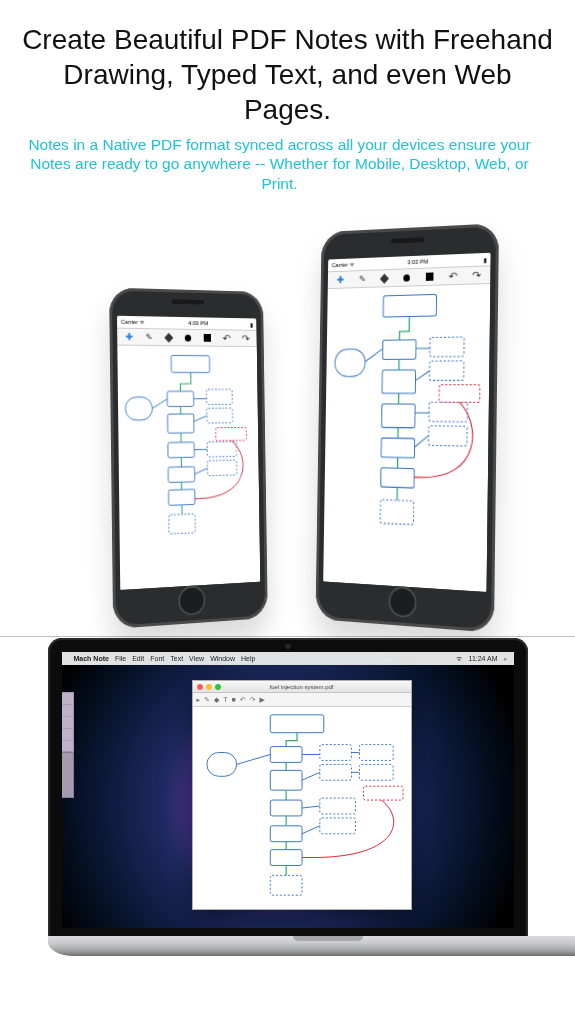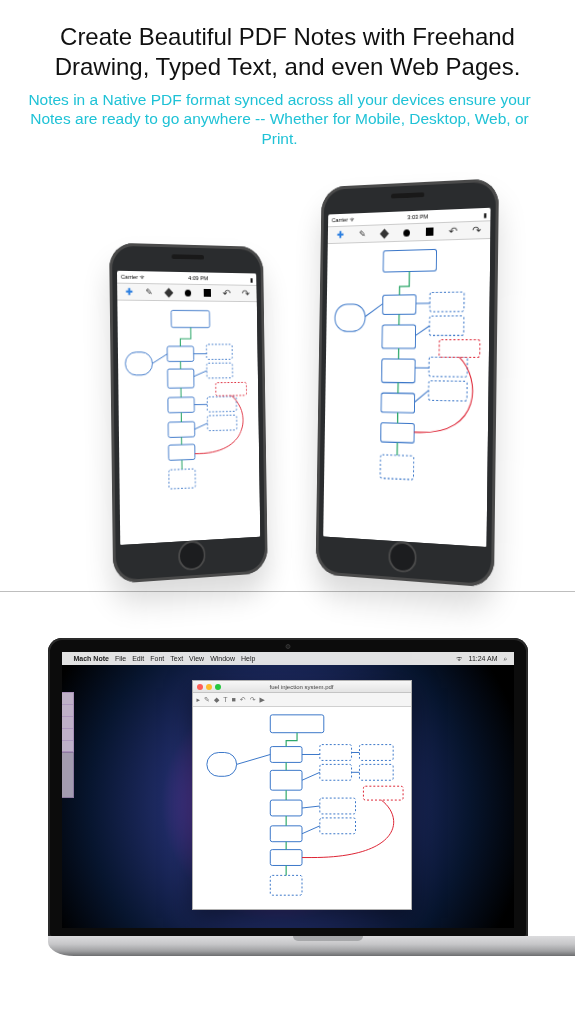--- a/index.html
+++ b/index.html
@@ -6,21 +6,21 @@
   body {
     width: 575px;
     height: 1021px;
     background: #ffffff;
     font-family: -apple-system, "Helvetica Neue", Arial, sans-serif;
     overflow: hidden;
     position: relative;
   }
   .headline {
     text-align: center;
-    font-size: 24px;
+    font-size: 28px;
     font-weight: 400;
     color: #111;
     padding: 22px 18px 4px 18px;
     line-height: 1.25;
   }
   .subheadline {
     text-align: center;
     font-size: 15.5px;
     font-weight: 400;
     color: #1fc2d6;

